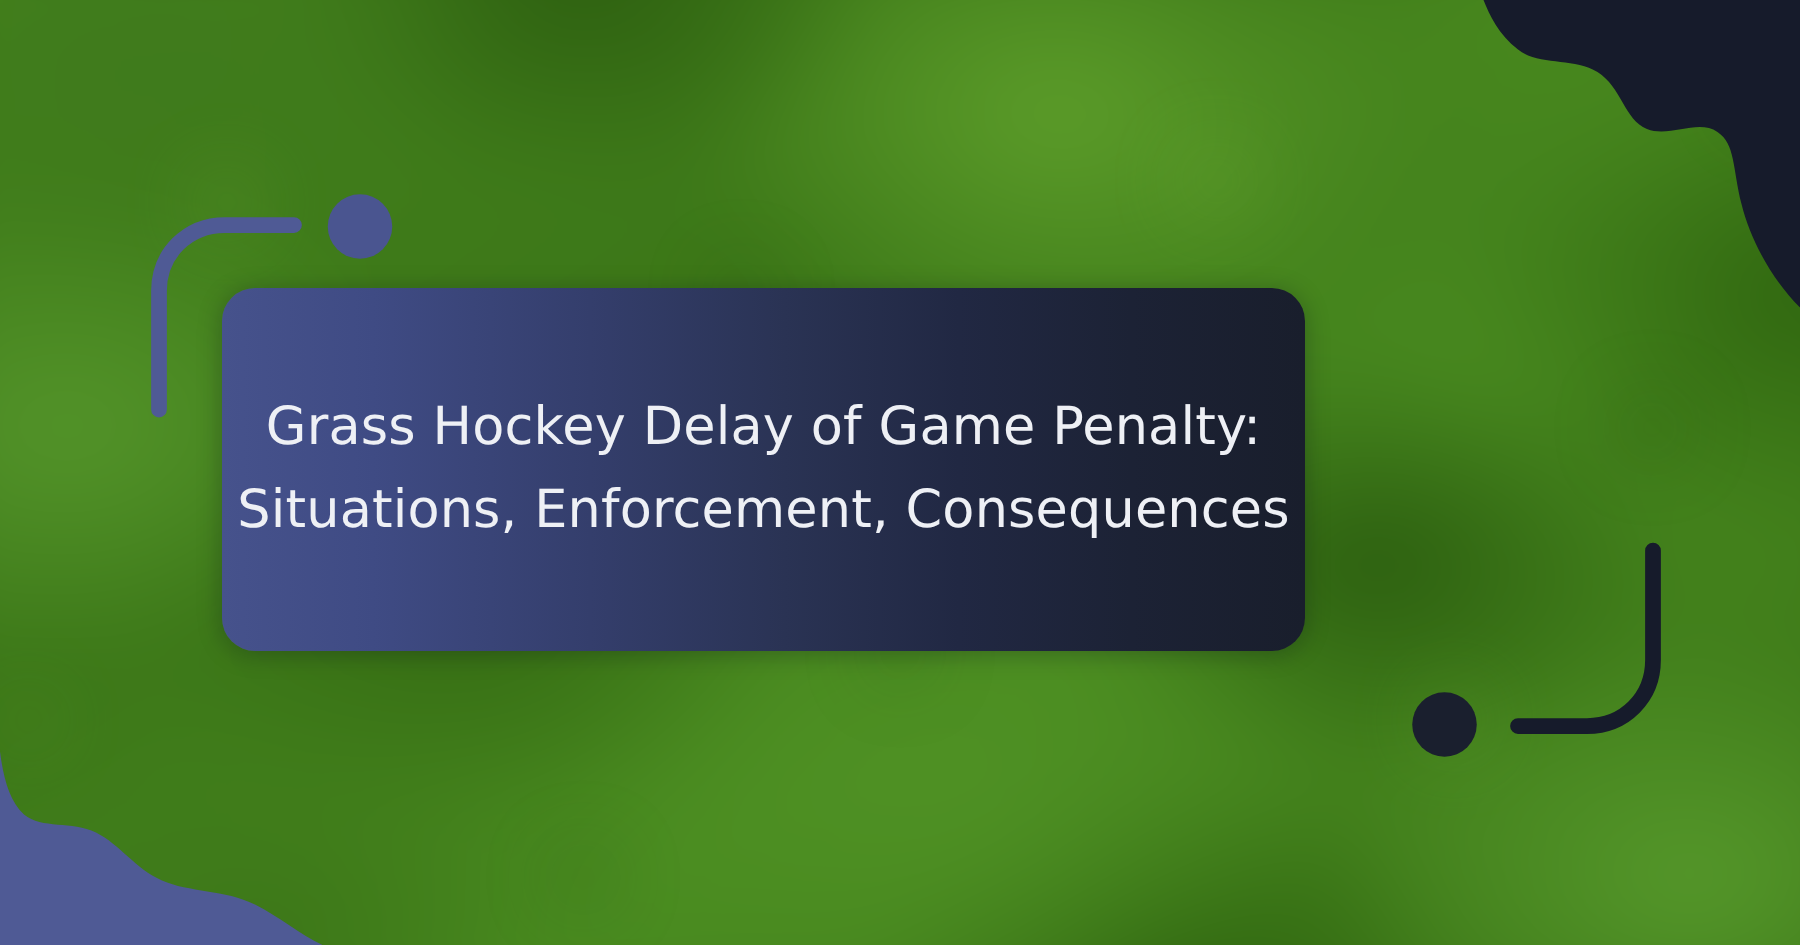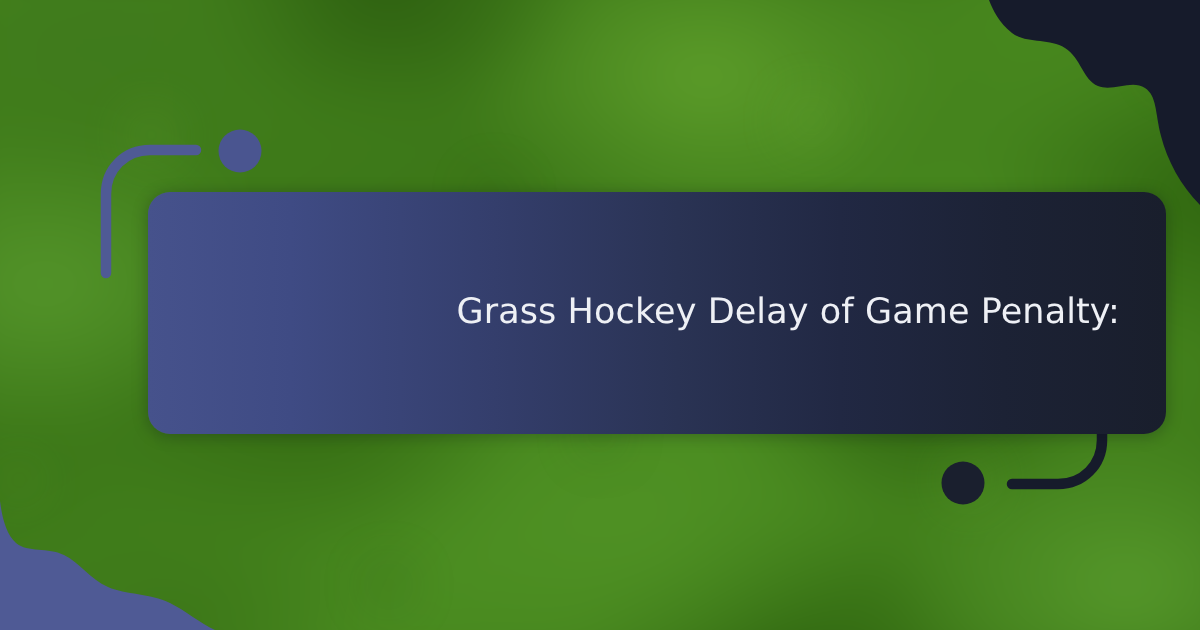--- a/index.html
+++ b/index.html
@@ -65,34 +65,34 @@
 
   
   .deco { position: absolute; pointer-events: none; }
   .deco svg { display: block; overflow: visible; }
 
   
   #title-card {
     position: absolute;
     left: 148px;
     top: 192px;
-    width: 1018px;
+    width: 722px;
     height: 242px;
     border-radius: 22px;
     background: linear-gradient(90deg,
                 #46528c 0%,
                 #3f4b84 14%,
                 #343e6c 34%,
                 #2a3354 52%,
                 #212843 68%,
                 #1c2235 84%,
                 #191e2c 100%);
     display: flex;
     align-items: center;
-    justify-content: flex-end;
+    justify-content: center;
     box-shadow: 0 2px 16px rgba(8,12,24,.28);
   }
 
   #title-text {
     margin: 0;
     padding: 0 46px;
     text-align: center;
     color: #eef0f5;
     font-family: "DejaVu Sans", sans-serif;
     font-weight: 400;
@@ -152,16 +152,17 @@
 
   <div class="deco" style="left:940px; top:460px;">
     <svg width="46" height="46" viewBox="0 0 46 46">
       <circle cx="23" cy="23" r="21.5" fill="#1a1f2e"></circle>
     </svg>
   </div>
 
   <div id="title-card">
     <h1 id="title-text">
       <span class="line">Grass Hockey Delay of Game Penalty:</span>
+      <span class="line">Situations, Enforcement, Consequences</span>
     </h1>
   </div>
 
 </div>
 
 </body></html>

